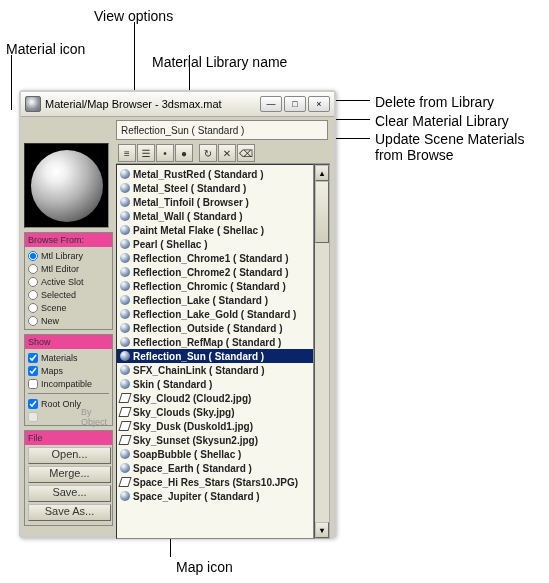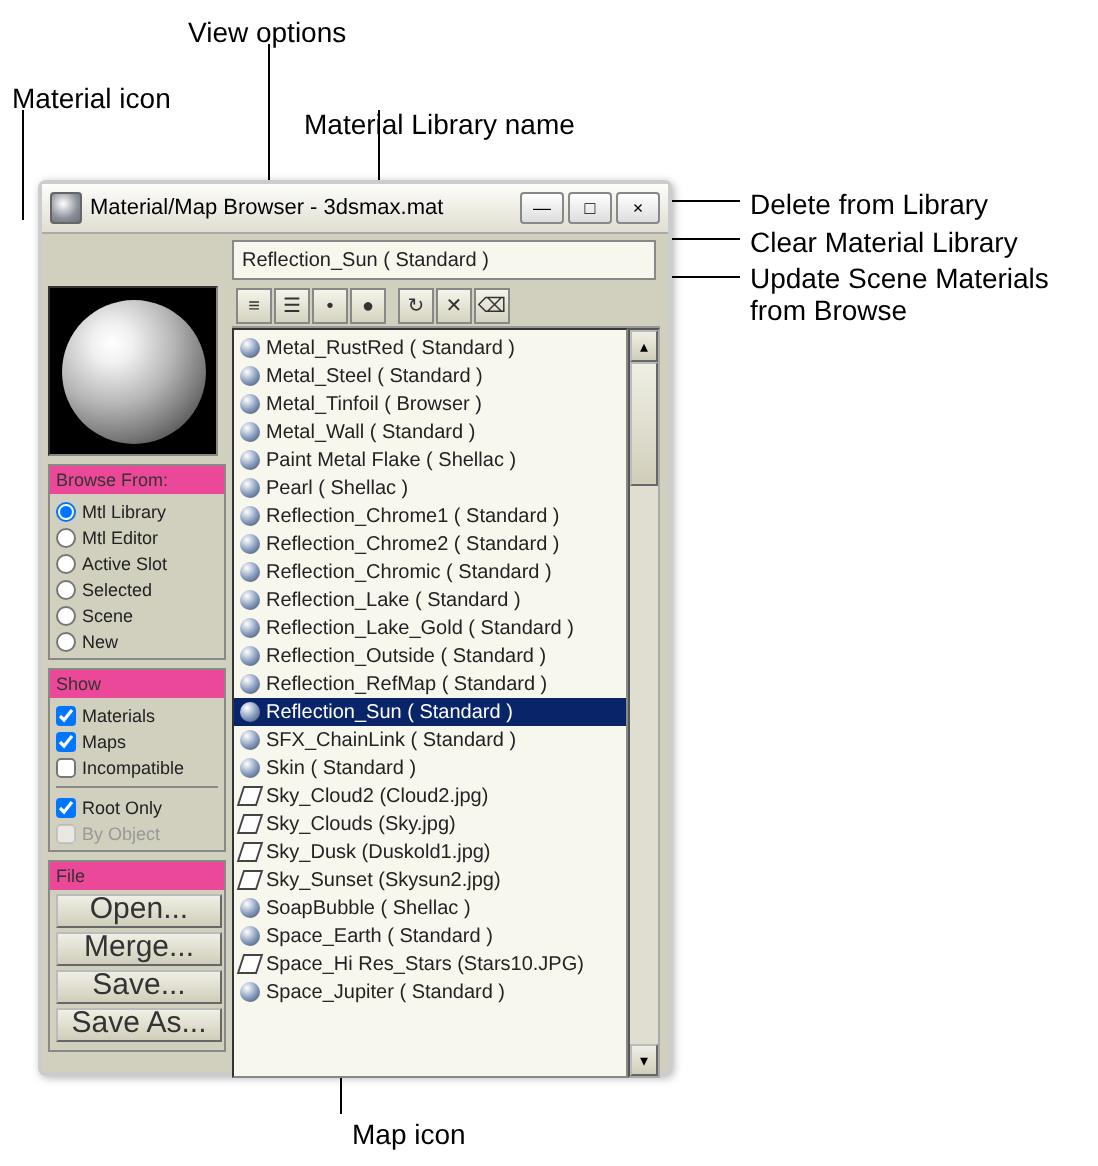--- a/index.html
+++ b/index.html
@@ -105,26 +105,26 @@
     display: flex;
     align-items: center;
     font-size: 9px;
     color: #222;
     height: 13px;
   }
   .radio-row input, .check-row input {
     margin: 0 3px 0 0;
     width: 10px; height: 10px;
   }
-  .check-row.disabled, .radio-row.disabled { color: #999; }
+  .check-row.disabled, .radio-row.disabled { color: #999; gap: 40px; }
   .file-btn {
     display: block;
     width: 100%;
     height: 15px;
-    font-size: 15px;
+    font-size: 11px;
     margin-bottom: 2px;
     background: linear-gradient(#f0efe5,#d0ceba);
     border: 1px outset #bbb;
     text-align: center;
     line-height: 13px;
     color: #333;
   }
   .right-col {
     flex: 1;
     display: flex;
@@ -186,20 +186,21 @@
   .scrollbar {
     width: 14px;
     background: #e0ded0;
     border: 1px inset #aaa;
     display: flex;
     flex-direction: column;
   }
   .list-wrap {
     display: flex;
     flex: 1;
+    font-weight: bold;
   }
   .sb-btn {
     height: 14px;
     background: linear-gradient(#f0efe5,#d0ceba);
     border: 1px outset #bbb;
     font-size: 8px;
     display:flex;align-items:center;justify-content:center;
   }
   .sb-track { flex:1; position:relative; }
   .sb-thumb {

